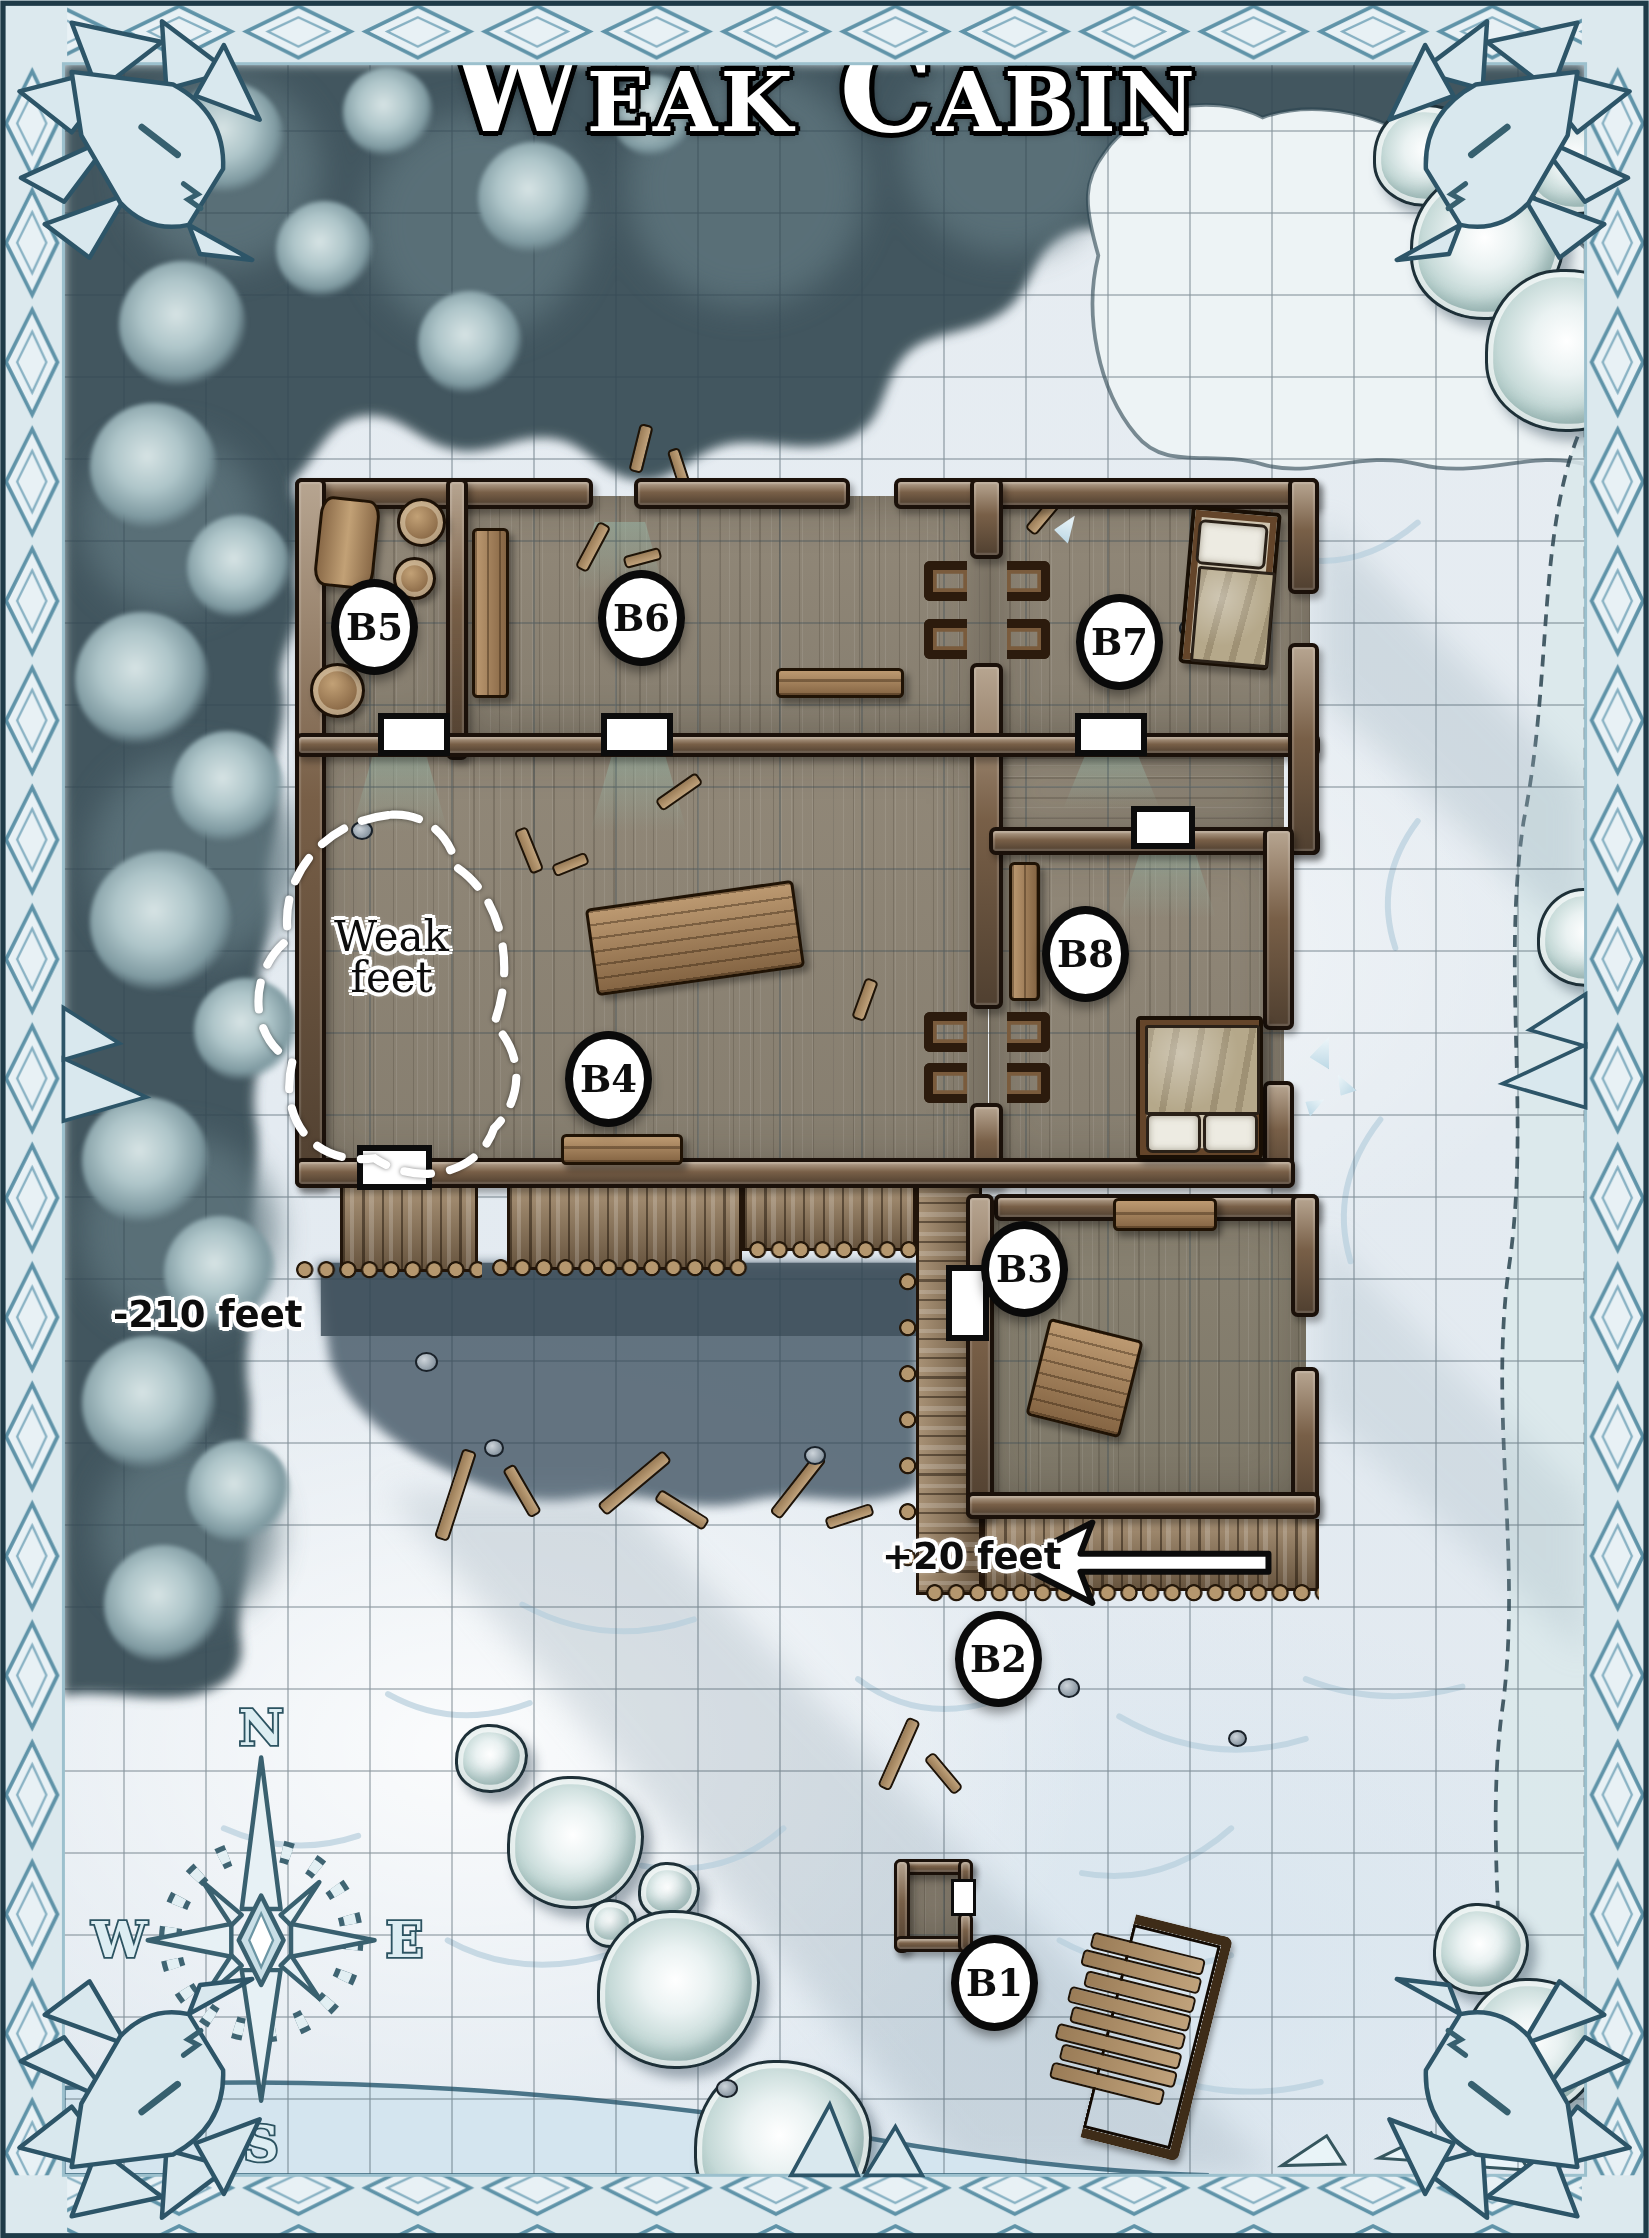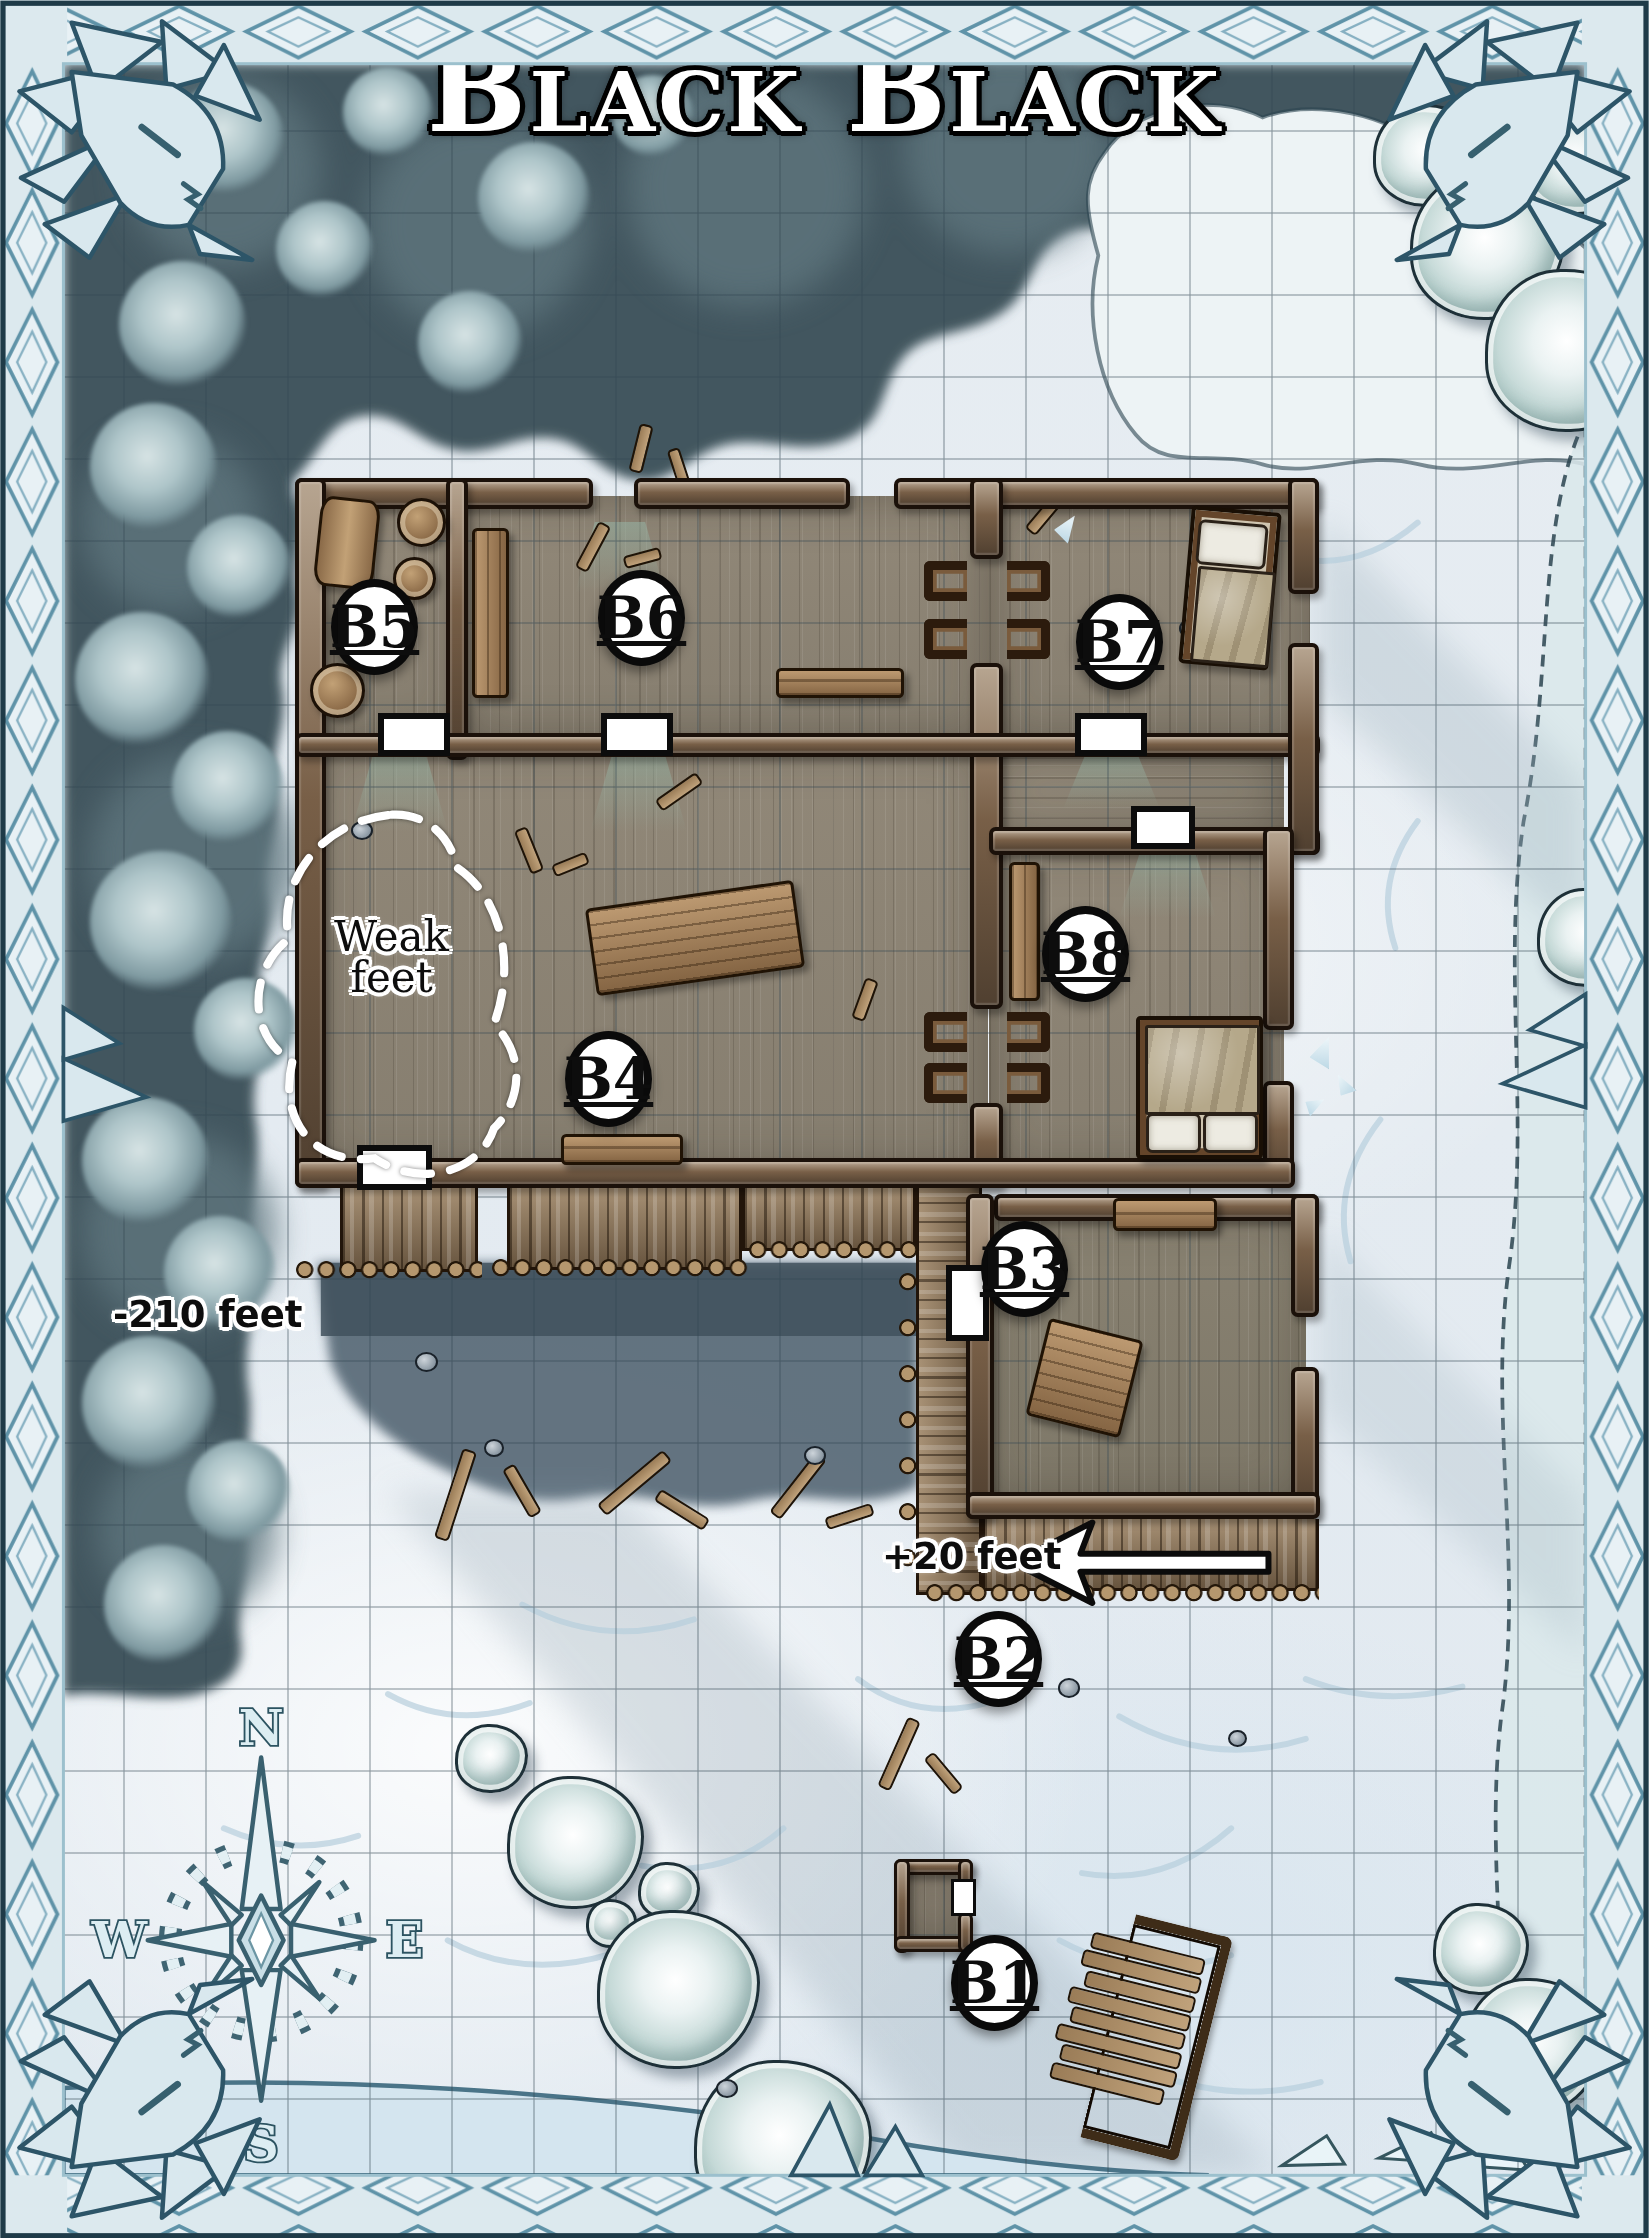--- a/index.html
+++ b/index.html
@@ -87,22 +87,22 @@
     border:2.2px solid #1f1306;border-radius:4.5px;}
   .pebble{position:absolute;z-index:8;background:radial-gradient(circle at 38% 35%, #cdd4da, #8b98a3 70%, #5d6a75);
     border:2.2px solid #1a222a;border-radius:50%;}
   .shard{position:absolute;z-index:8;background:linear-gradient(160deg,#f4fafc,#b9d6e4);
     clip-path:polygon(50% 0,100% 92%,0 78%);filter:drop-shadow(1.5px 1.5px 0.7px rgba(20,40,50,.5));}
 
   
   .rlabel{position:absolute;z-index:20;width:87px;height:96px;border-radius:50%;
     background:#fff;border:8.2px solid #0a0a0a;box-sizing:border-box;
     display:flex;align-items:center;justify-content:center;
-    font-family:"DejaVu Serif",serif;font-weight:bold;font-size:58px;color:#0d0d0d;
-    box-shadow:0 6px 10.4px rgba(0,0,0,.4);text-decoration:underline;}
+    font-family:"DejaVu Serif",serif;font-weight:bold;font-size:37px;color:#0d0d0d;
+    box-shadow:0 6px 10.4px rgba(0,0,0,.4);}
   .outline-b{color:#ffffff;text-shadow:
     -5.2px 0 0 #000,5.2px 0 0 #000,0 -5.2px 0 #000,0 5.2px 0 #000,
     -3.7px -3.7px 0 #000,3.7px -3.7px 0 #000,-3.7px 3.7px 0 #000,3.7px 3.7px 0 #000,0 0 10.4px rgba(0,0,0,.8);}
   .outline-w{color:#0d0d0d;text-shadow:
     -3.7px 0 0 #fff,3.7px 0 0 #fff,0 -3.7px 0 #fff,0 3.7px 0 #fff,
     -3px -3px 0 #fff,3px -3px 0 #fff,-3px 3px 0 #fff,3px 3px 0 #fff,0 0 7.5px #fff;}
   .title{position:absolute;z-index:21;left:0;width:1649px;text-align:center;top:31px;
     font-family:"DejaVu Serif",serif;font-variant:small-caps;font-weight:bold;
     font-size:118px;letter-spacing:3px;line-height:1;}
   .subtitle{position:absolute;z-index:21;left:0;width:1649px;text-align:center;top:158px;
@@ -427,21 +427,21 @@
       <span>B1</span>
     </div>
 
   <div class="weak outline-w" style="left:298px;top:916px;width:187px;z-index:19">
     <div>Weak</div>
     <div>feet</div>
   </div>
   <div class="note outline-w" style="left:113px;top:1297px">-210 feet</div>
   <div class="note outline-w" style="left:882px;top:1539px">+20 feet</div>
 
-  <div class="title outline-b">Black Black</div>
+  <div class="title outline-b">Weak Cabin</div>
 
   <svg width="1649" height="2239" style="z-index:30" viewBox="0 0 2210 3000">
     <defs>
       <pattern id="dia" width="160" height="85" patternUnits="userSpaceOnUse">
         <path d="M80,8 L150,42 L80,77 L10,42 Z" fill="#e8f1f5" stroke="#5f93a8" stroke-width="5"></path>
         <path d="M80,23 L121,42 L80,62 L39,42 Z" fill="none" stroke="#86b0c2" stroke-width="3"></path>
       </pattern>
       <g id="dragon">
         <g fill="#d9e8ee" stroke="#2d5568" stroke-width="6" stroke-linejoin="round">
           <path d="M28,238 L152,182 L86,270 Z"></path>

